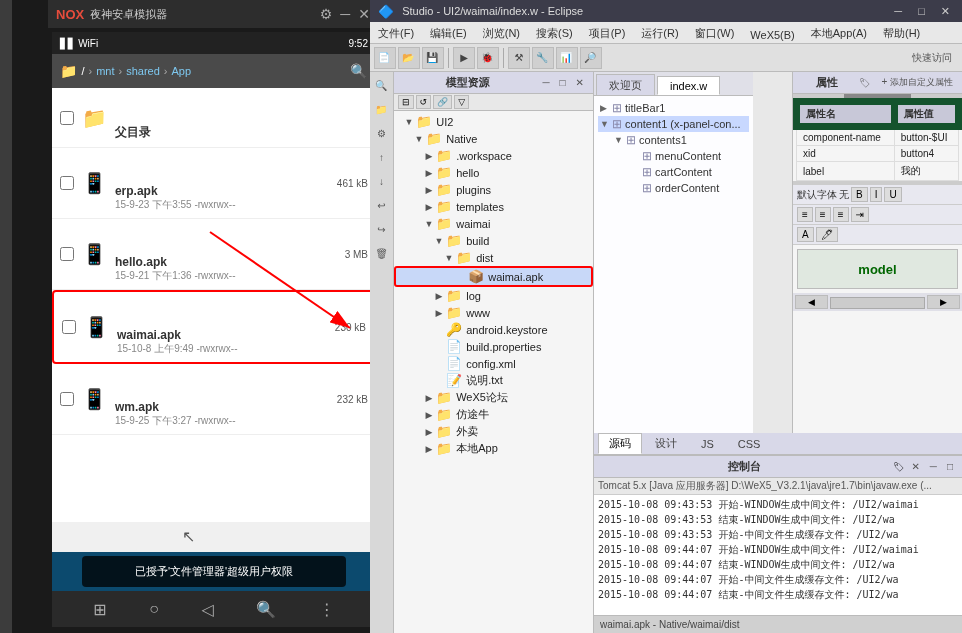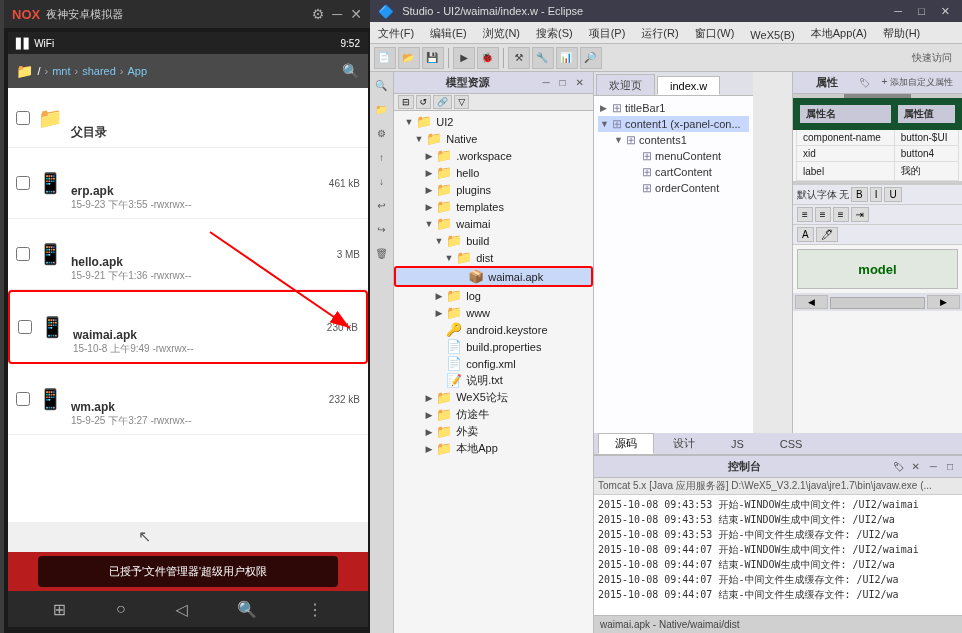--- a/index.html
+++ b/index.html
@@ -1,24 +1,25 @@
 <!DOCTYPE html>
 <html><head>
   <meta charset="utf-8">
   <style>
     * { margin: 0; padding: 0; box-sizing: border-box; }
     body { width: 962px; height: 633px; overflow: hidden; font-family: 'SimSun', Arial, sans-serif; font-size: 12px; background: #3c3c3c; position: relative; }
 
     
     .emulator {
       position: absolute;
-      left: 4px; top: 0;
+      left: 12px; top: 0;
       width: 370px; height: 633px;
       background: #1a1a1a;
       border-right: 2px solid #555;
+      padding-left: 36px;
     }
     .emulator-titlebar {
       background: #2d2d2d;
       height: 28px;
       display: flex;
       align-items: center;
       padding: 0 8px;
       gap: 6px;
     }
     .emulator-logo {
@@ -39,21 +40,21 @@
     }
     .ctrl-icon {
       color: #aaa;
       font-size: 14px;
       cursor: pointer;
       padding: 2px;
     }
 
     
     .phone-screen {
-      background: #b91c1c;
+      background: #0c4a6e;
       margin: 4px;
       height: 595px;
       display: flex;
       flex-direction: column;
     }
     .phone-statusbar {
       background: #222;
       color: #fff;
       height: 22px;
       display: flex;
@@ -342,21 +343,21 @@
     .properties-tabs {
       background: #d8d8e8;
       height: 22px;
       display: flex;
       align-items: center;
       border-bottom: 1px solid #bbb;
       padding: 0 4px;
       gap: 2px;
     }
     .prop-tab {
-      padding: 2px 16px;
+      padding: 2px 10px;
       font-size: 11px;
       cursor: pointer;
       border: 1px solid transparent;
       color: #444;
     }
     .prop-tab.active {
       background: #fff;
       border: 1px solid #bbb;
       border-bottom: 1px solid #fff;
       color: #000;

